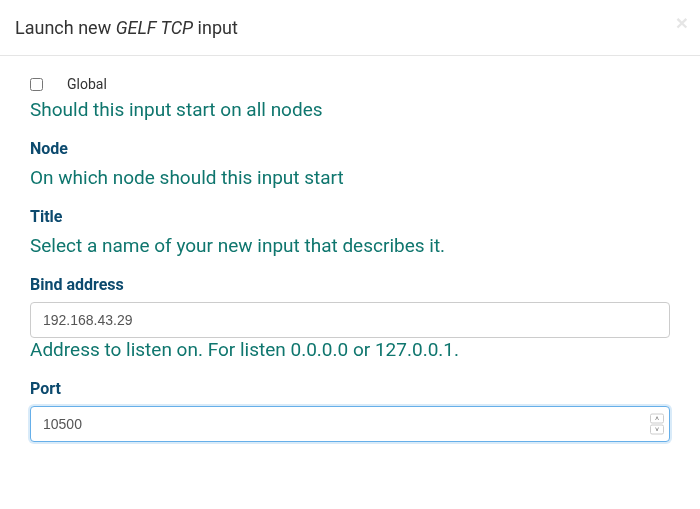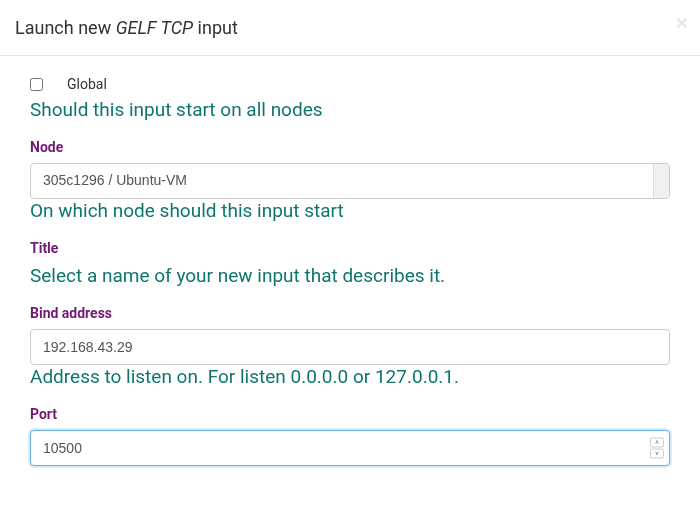--- a/index.html
+++ b/index.html
@@ -65,22 +65,22 @@
       color: #333;
       cursor: pointer;
     }
     .help-text {
       font-size: 19px;
       color: #0f766e;
     }
     .field-label {
       display: block;
       font-weight: 700;
-      font-size: 14px;
-      color: #701a75;
+      font-size: 16px;
+      color: #0c4a6e;
       margin-bottom: 8px;
     }
     .form-control {
       width: 100%;
       height: 36px;
       padding: 6px 12px;
       font-size: 14px;
       line-height: 1.4;
       color: #555;
       background-color: #fff;
@@ -155,26 +155,20 @@
   <div class="form-group">
     <div class="checkbox-row">
       <input type="checkbox" style="">
       <label class="checkbox-label">Global</label>
     </div>
     <div class="help-text">Should this input start on all nodes</div>
   </div>
 
   <div class="form-group">
     <label class="field-label">Node</label>
-    <div class="select-wrapper">
-      <select class="form-control">
-        <option>305c1296 / Ubuntu-VM</option>
-      </select>
-      <div class="select-scrollbar"></div>
-    </div>
     <div class="help-text">On which node should this input start</div>
   </div>
 
   <div class="form-group">
     <label class="field-label">Title</label>
     <div class="help-text">Select a name of your new input that describes it.</div>
   </div>
 
   <div class="form-group">
     <label class="field-label">Bind address</label>

